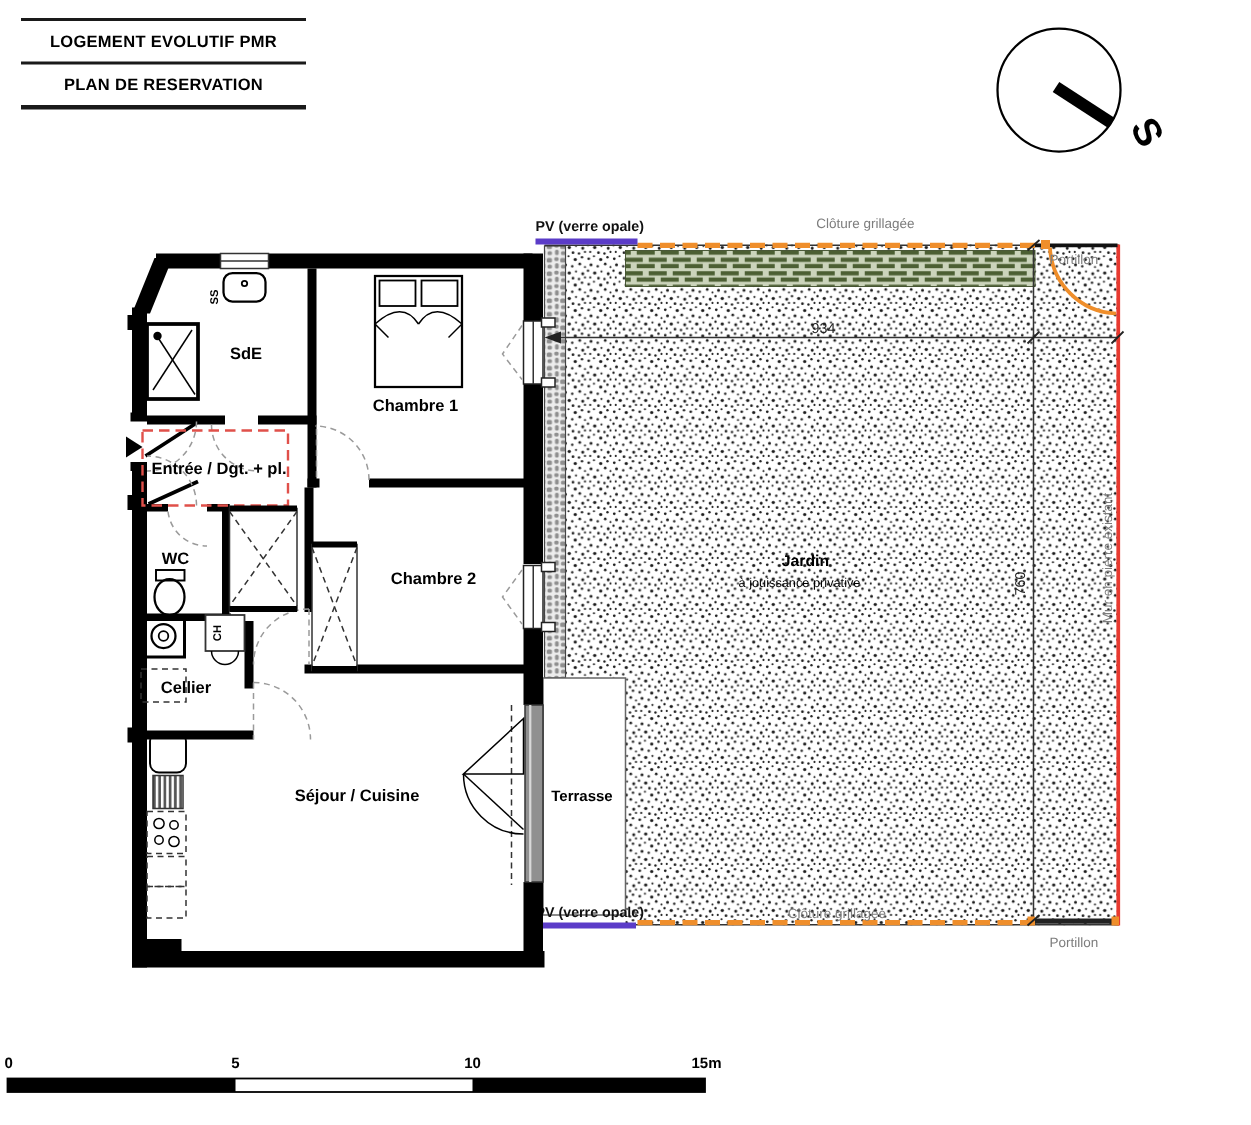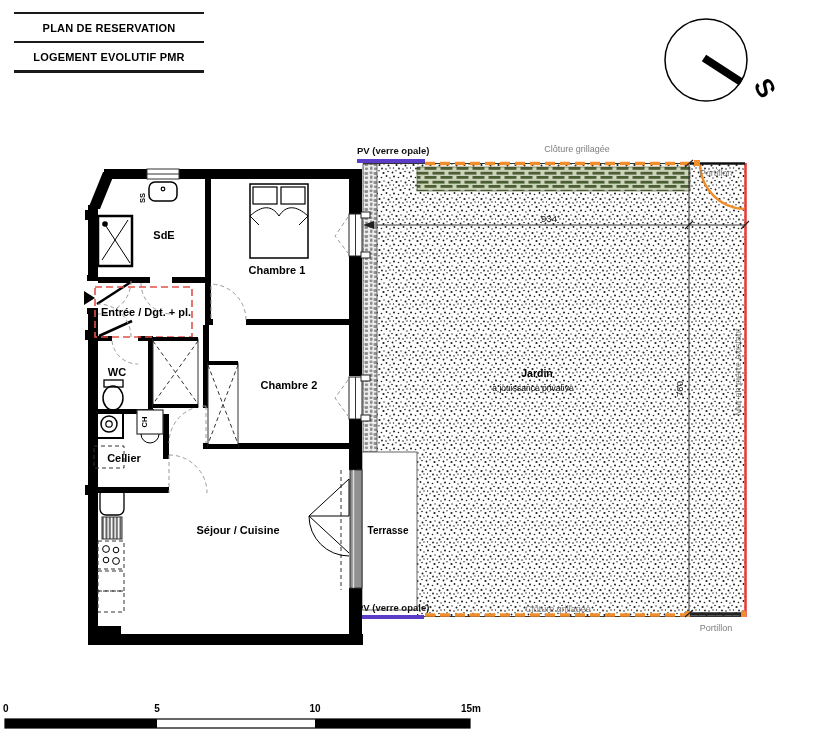--- a/index.html
+++ b/index.html
@@ -20,22 +20,22 @@
   .wall{fill:#000;}
   .fix{fill:none;stroke:#000;}
   .dash{fill:none;stroke:#333;stroke-width:1;stroke-dasharray:4 3;}
   .swing{fill:none;stroke:#9a9a9a;stroke-width:1;stroke-dasharray:4 3;}
   .thin{fill:none;stroke:#333;stroke-width:1;}
 </style>
 </head>
 <body>
 
 <div class="title-block">
+  <div class="title-row">LOGEMENT EVOLUTIF PMR</div>
   <div class="title-row">PLAN DE RESERVATION</div>
-  <div class="title-row">LOGEMENT EVOLUTIF PMR</div>
 </div>
 
 <svg width="834" height="750" viewBox="0 0 834 750" style="position:absolute;left:0;top:0;">
   <defs>
     <pattern id="stipple" width="17" height="17" patternUnits="userSpaceOnUse">
       <g fill="#1c1c1c">
         <circle cx="1.5" cy="2.5" r="0.9"></circle>
           <circle cx="5" cy="0.8" r="0.7"></circle>
         <circle cx="9.5" cy="3" r="1.1"></circle>
           <circle cx="14" cy="1.5" r="0.8"></circle>

